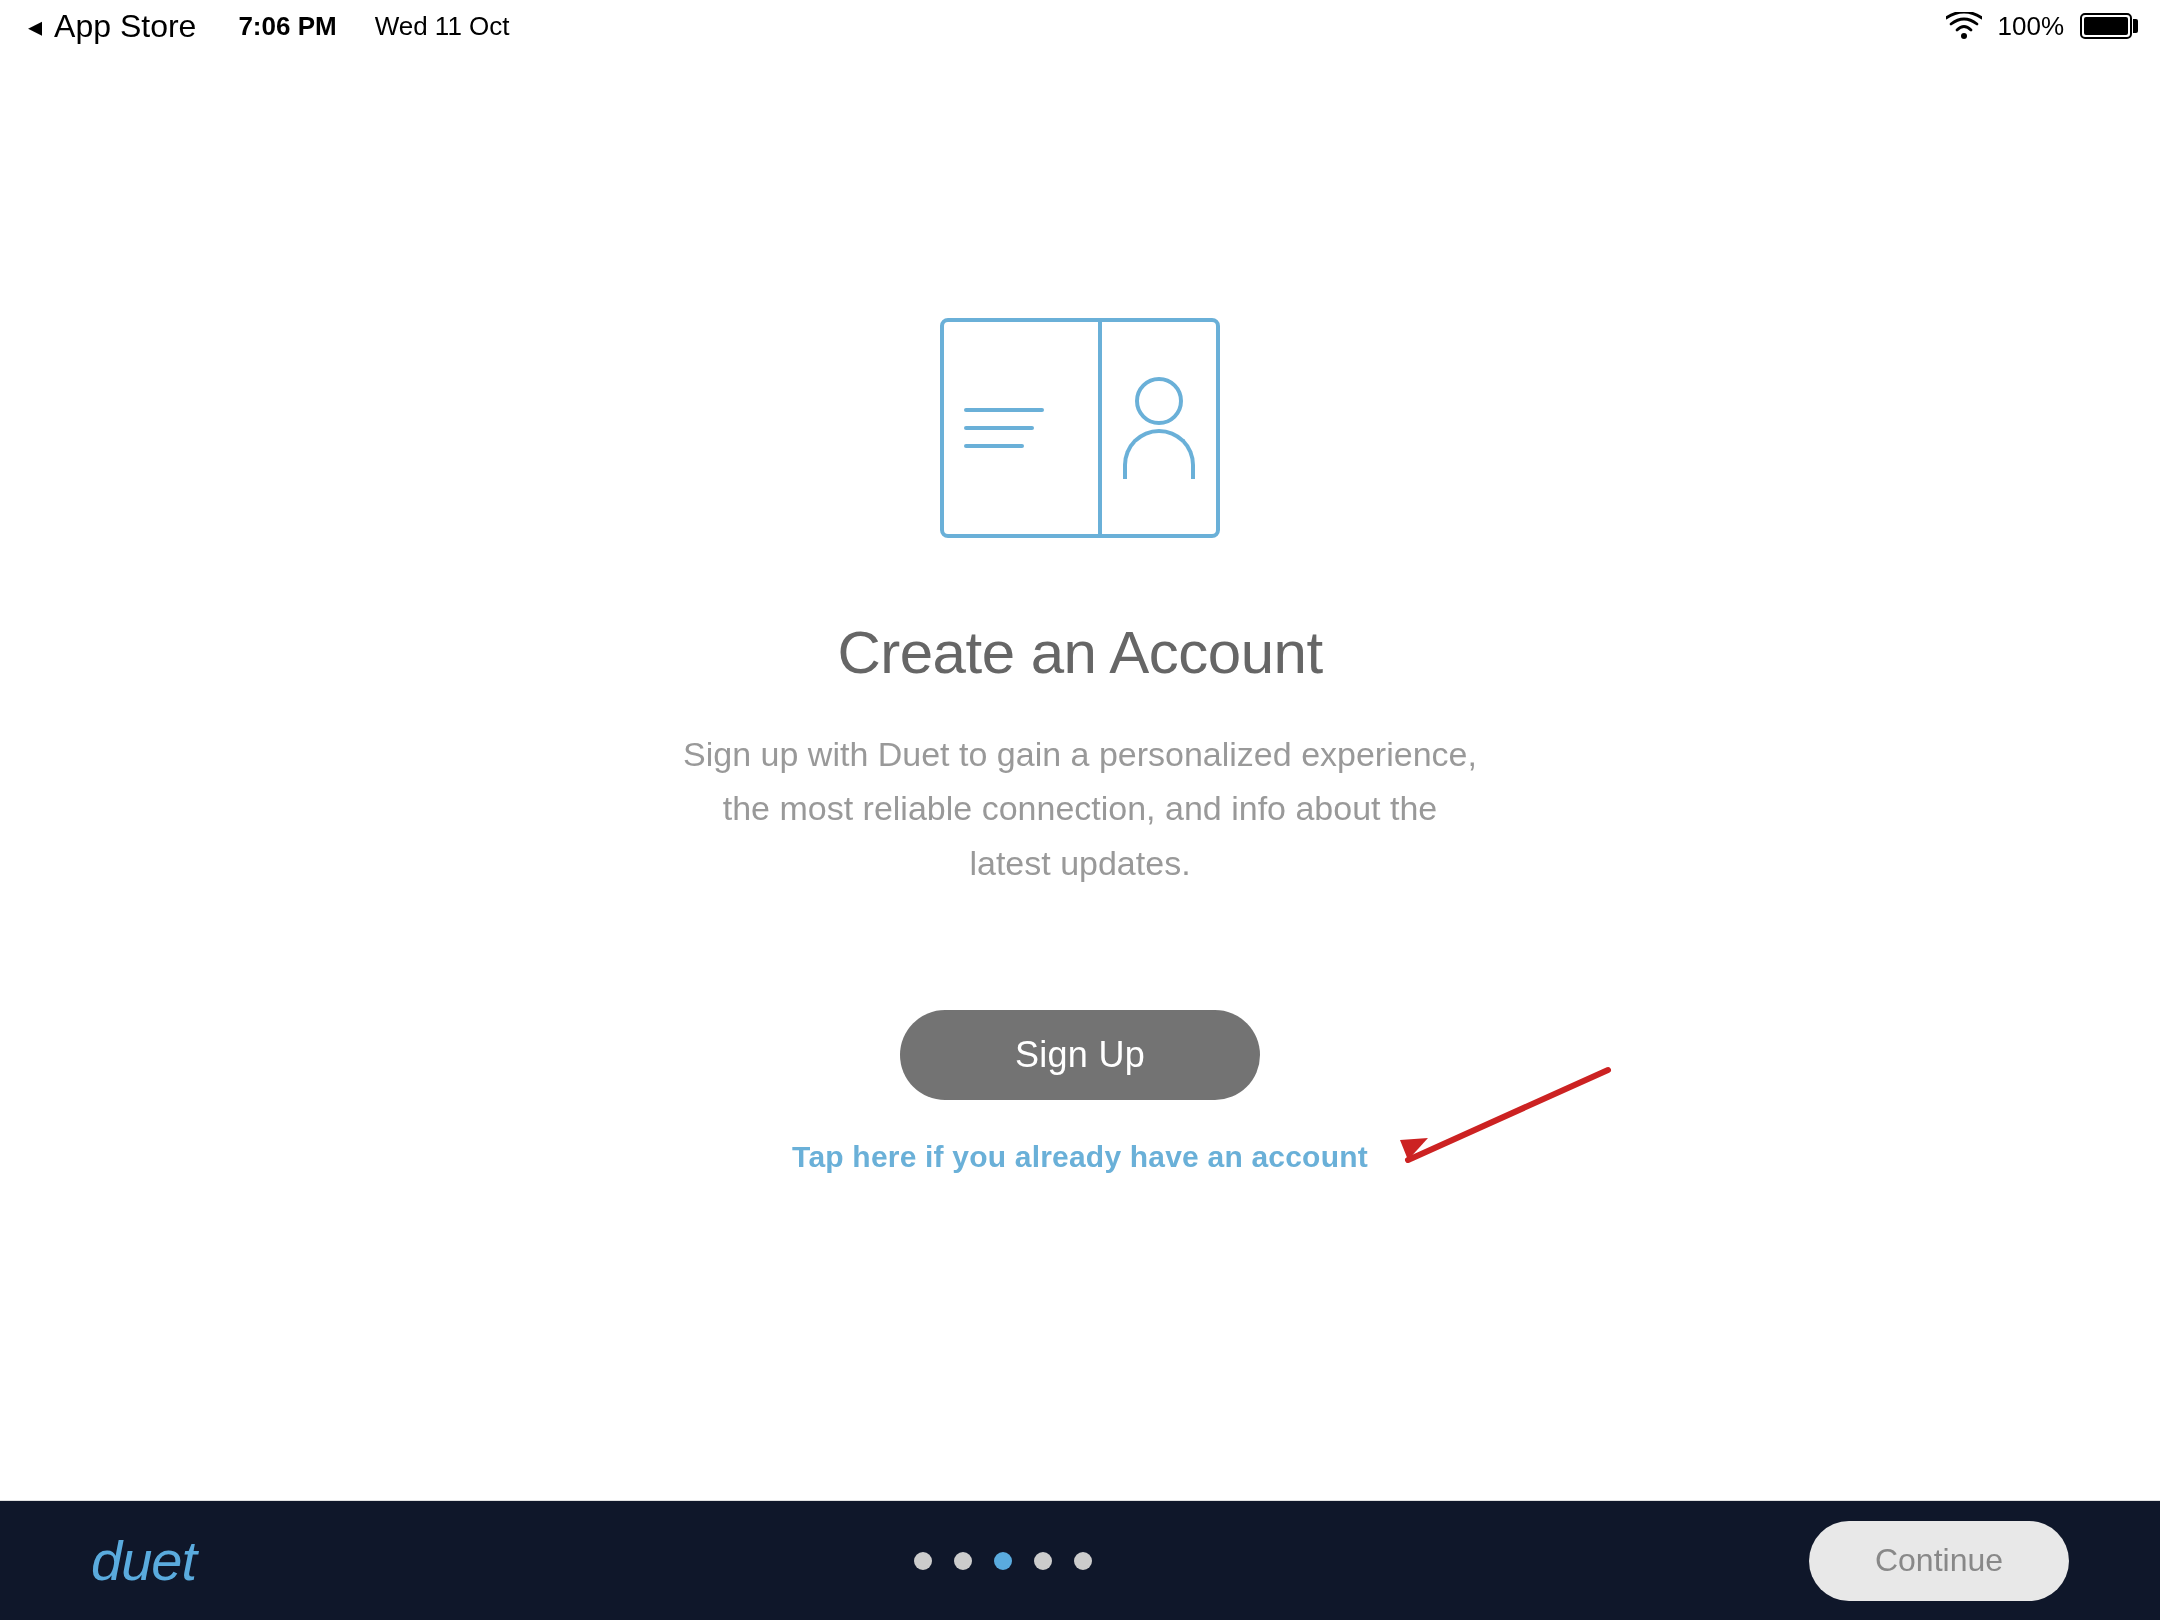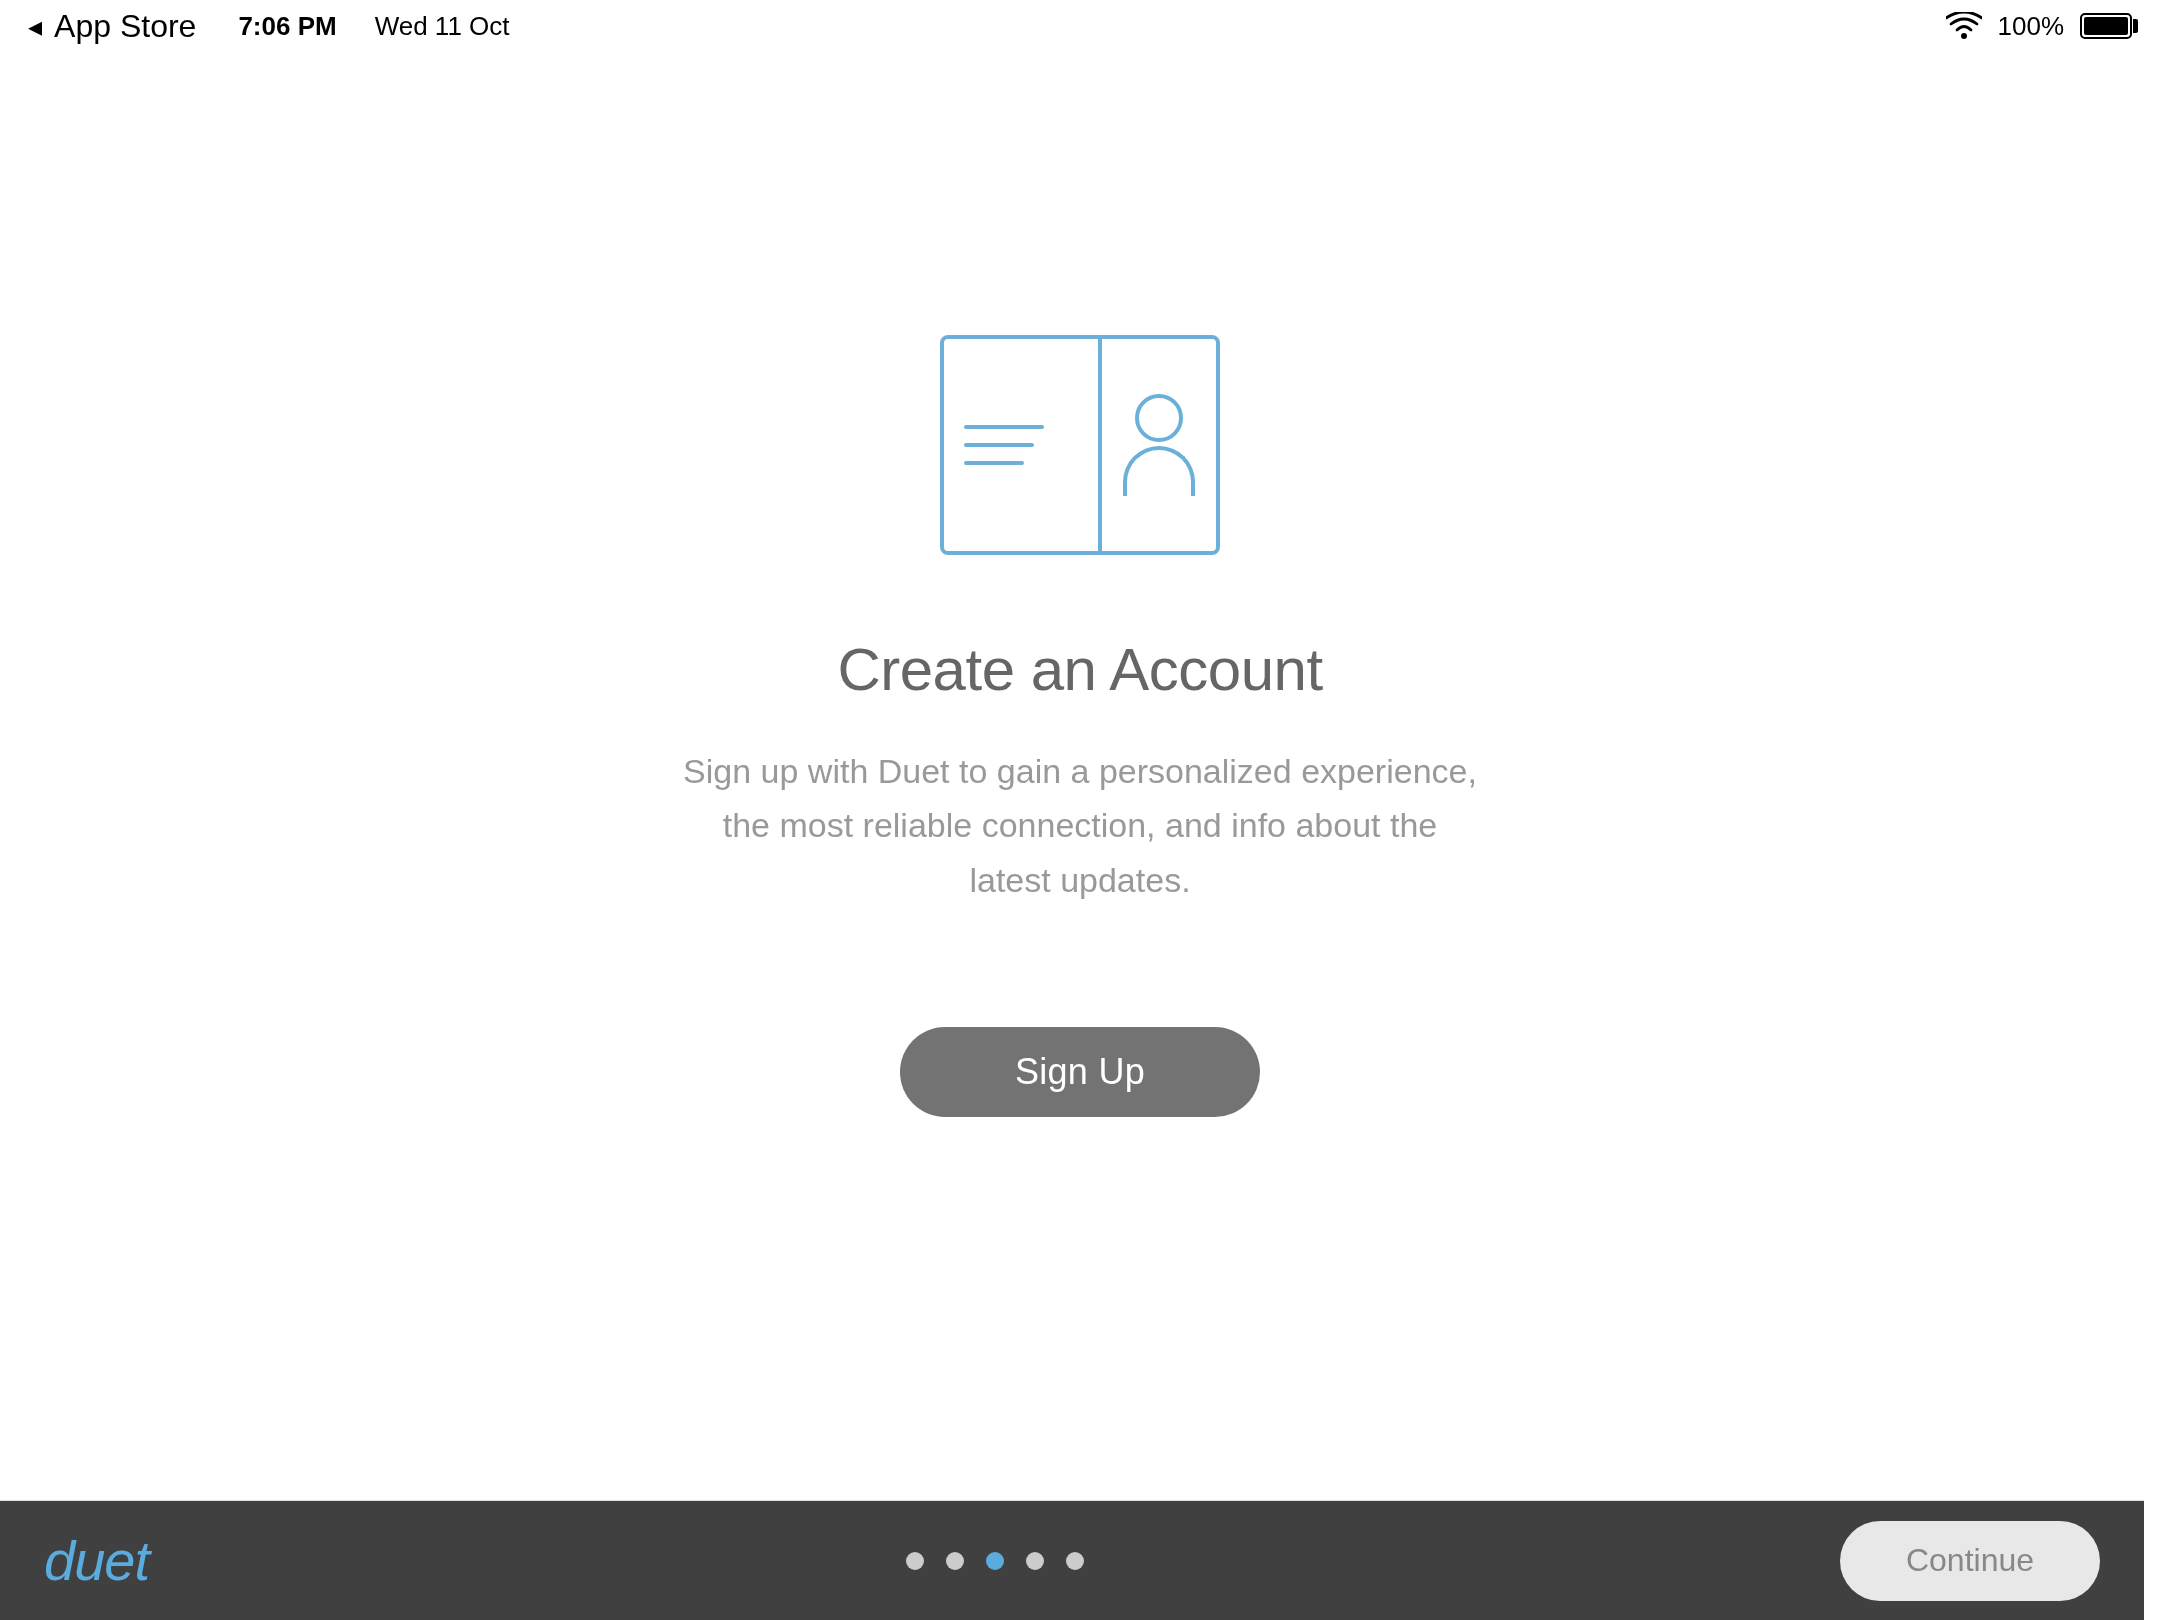--- a/index.html
+++ b/index.html
@@ -237,28 +237,28 @@
       position: absolute;
       right: -280px;
       top: -90px;
     }
 
     
     .bottom-bar {
       position: absolute;
       bottom: 0;
       left: 0;
-      right: 16px;
+      right: 0;
       height: 120px;
-      background: #404040;
+      background: #0f172a;
       border-top: 1px solid #e0e0e0;
       display: flex;
       align-items: center;
       justify-content: space-between;
-      padding: 0 44px;
+      padding: 0 91px;
     }
 
     .duet-logo {
       font-size: 56px;
       font-weight: 300;
       color: #5aabde;
       font-style: italic;
       letter-spacing: -1px;
     }
 
@@ -334,20 +334,30 @@
       </div>
     </div>
   </div>
 
   <h1 class="page-title">Create an Account</h1>
 
   <p class="page-description">Sign up with Duet to gain a personalized experience, the most reliable connection, and info about the latest updates.</p>
 
   <button class="signup-button">Sign Up</button>
 
+  <div class="login-section">
+    <a class="login-link">Tap here if you already have an account</a>
+
+    <svg class="red-arrow" width="320" height="140" viewBox="0 0 320 140">
+
+      <line x1="280" y1="20" x2="80" y2="110" stroke="#cc2222" stroke-width="6" stroke-linecap="round"></line>
+
+      <polygon points="80,110 100,88 72,90" fill="#cc2222"></polygon>
+    </svg>
+  </div>
 
 </div>
 
 <div class="bottom-bar">
   <span class="duet-logo">duet</span>
 
   <div class="page-dots">
     <div class="dot"></div>
     <div class="dot"></div>
     <div class="dot active"></div>

